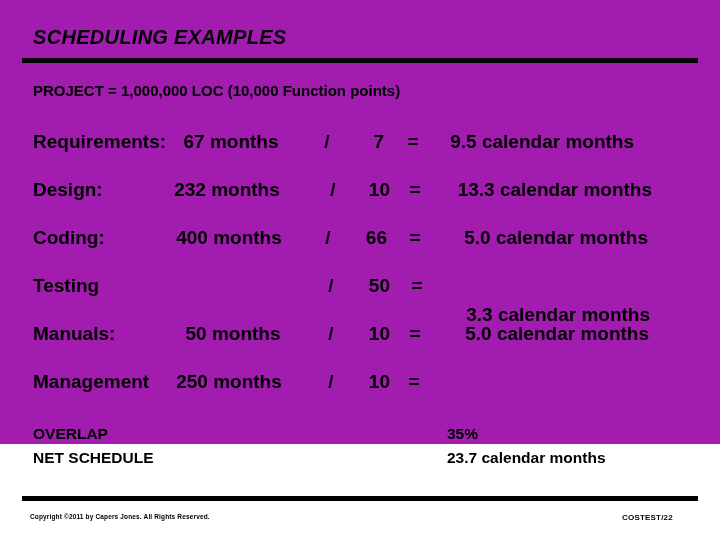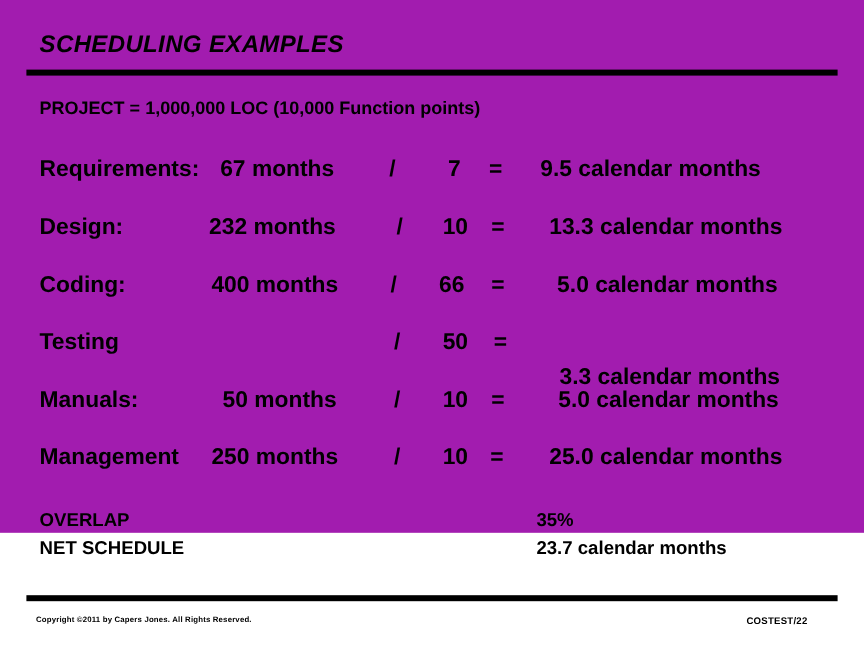--- a/index.html
+++ b/index.html
@@ -222,21 +222,20 @@
       <span class="cell c-eq">=</span>
       <span class="cell c-result">5.0 calendar months</span>
     </div>
 
     <div class="row r5">
       <span class="cell c-label">Management</span>
       <span class="cell c-effort">250 months</span>
       <span class="cell c-slash">/</span>
       <span class="cell c-staff">10</span>
       <span class="cell c-eq">=</span>
-      <span class="cell c-result">25.0 calendar months</span>
     </div>
 
   </div>
 
   <div class="summary">
     <div class="sum-row">
       <span class="sum-label">OVERLAP</span>
       <span class="sum-value">35%</span>
     </div>
     <div class="sum-row">

